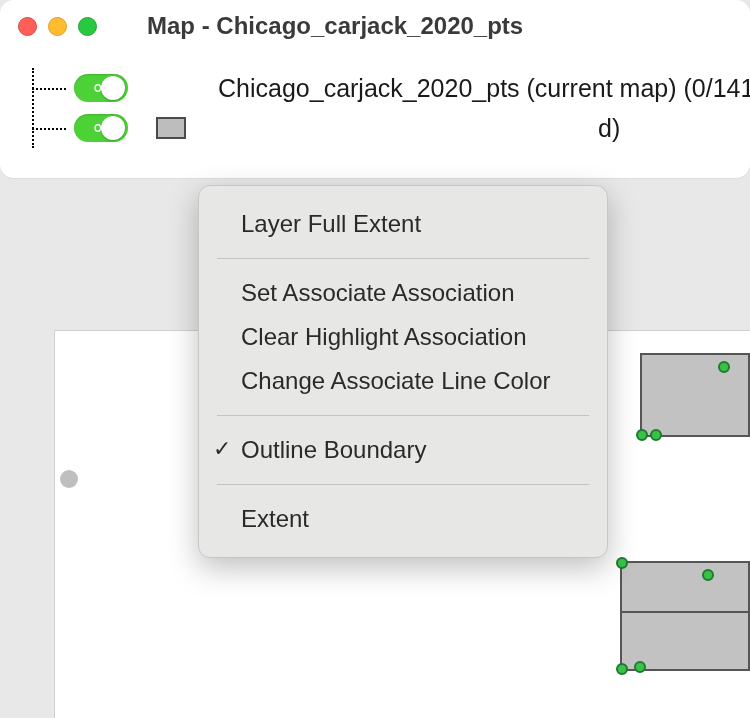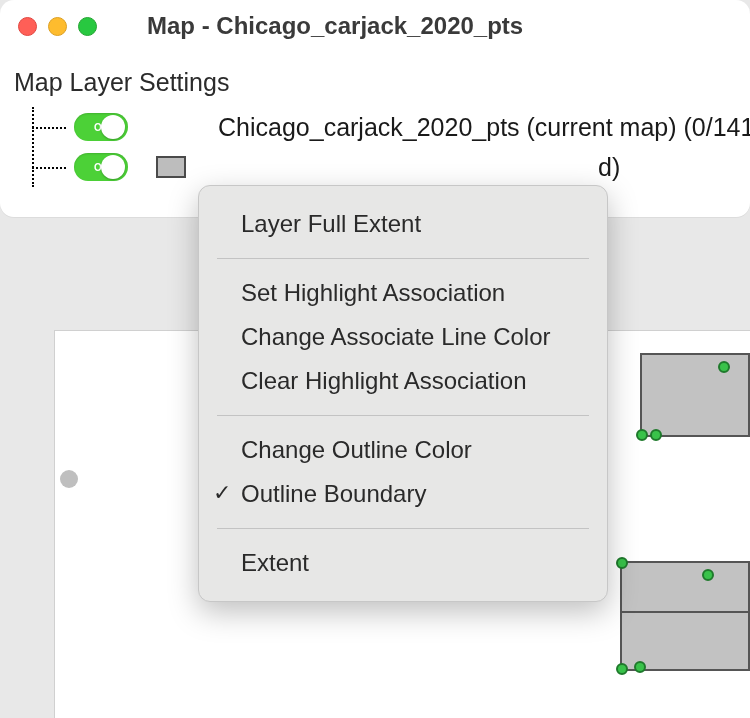--- a/index.html
+++ b/index.html
@@ -220,21 +220,20 @@
   <div class="titlebar">
     <div class="traffic-lights">
       <div class="tl tl-close"></div>
       <div class="tl tl-min"></div>
       <div class="tl tl-max"></div>
     </div>
     <div class="window-title">Map - Chicago_carjack_2020_pts</div>
   </div>
 
   <div class="panel">
-    <div class="panel-heading">Map Layer Settings</div>
 
     <div class="tree">
       <div class="tree-conn-v"></div>
 
       <div class="layer-row">
         <div class="tree-conn-h"></div>
         <div class="toggle">
           <span class="toggle-label">ON</span>
         </div>
         <div class="layer-text">Chicago_carjack_2020_pts (current map) (0/141</div>
@@ -269,27 +268,26 @@
 <div class="scroll-rail">
   <div class="scroll-thumb"></div>
 </div>
 
 <div class="context-menu">
   <div class="menu-group">
     <div class="menu-item">Layer Full Extent</div>
   </div>
   <div class="menu-sep"></div>
   <div class="menu-group">
-    <div class="menu-item">Set Highlight Association</div>
+    <div class="menu-item">Set Associate Association</div>
+    <div class="menu-item">Clear Highlight Association</div>
     <div class="menu-item">Change Associate Line Color</div>
-    <div class="menu-item">Clear Highlight Association</div>
   </div>
   <div class="menu-sep"></div>
   <div class="menu-group">
-    <div class="menu-item">Change Outline Color</div>
     <div class="menu-item">
       <span class="check">✓</span>
       <span>Outline Boundary</span>
     </div>
   </div>
   <div class="menu-sep"></div>
   <div class="menu-group">
     <div class="menu-item">Extent</div>
   </div>
 </div>

